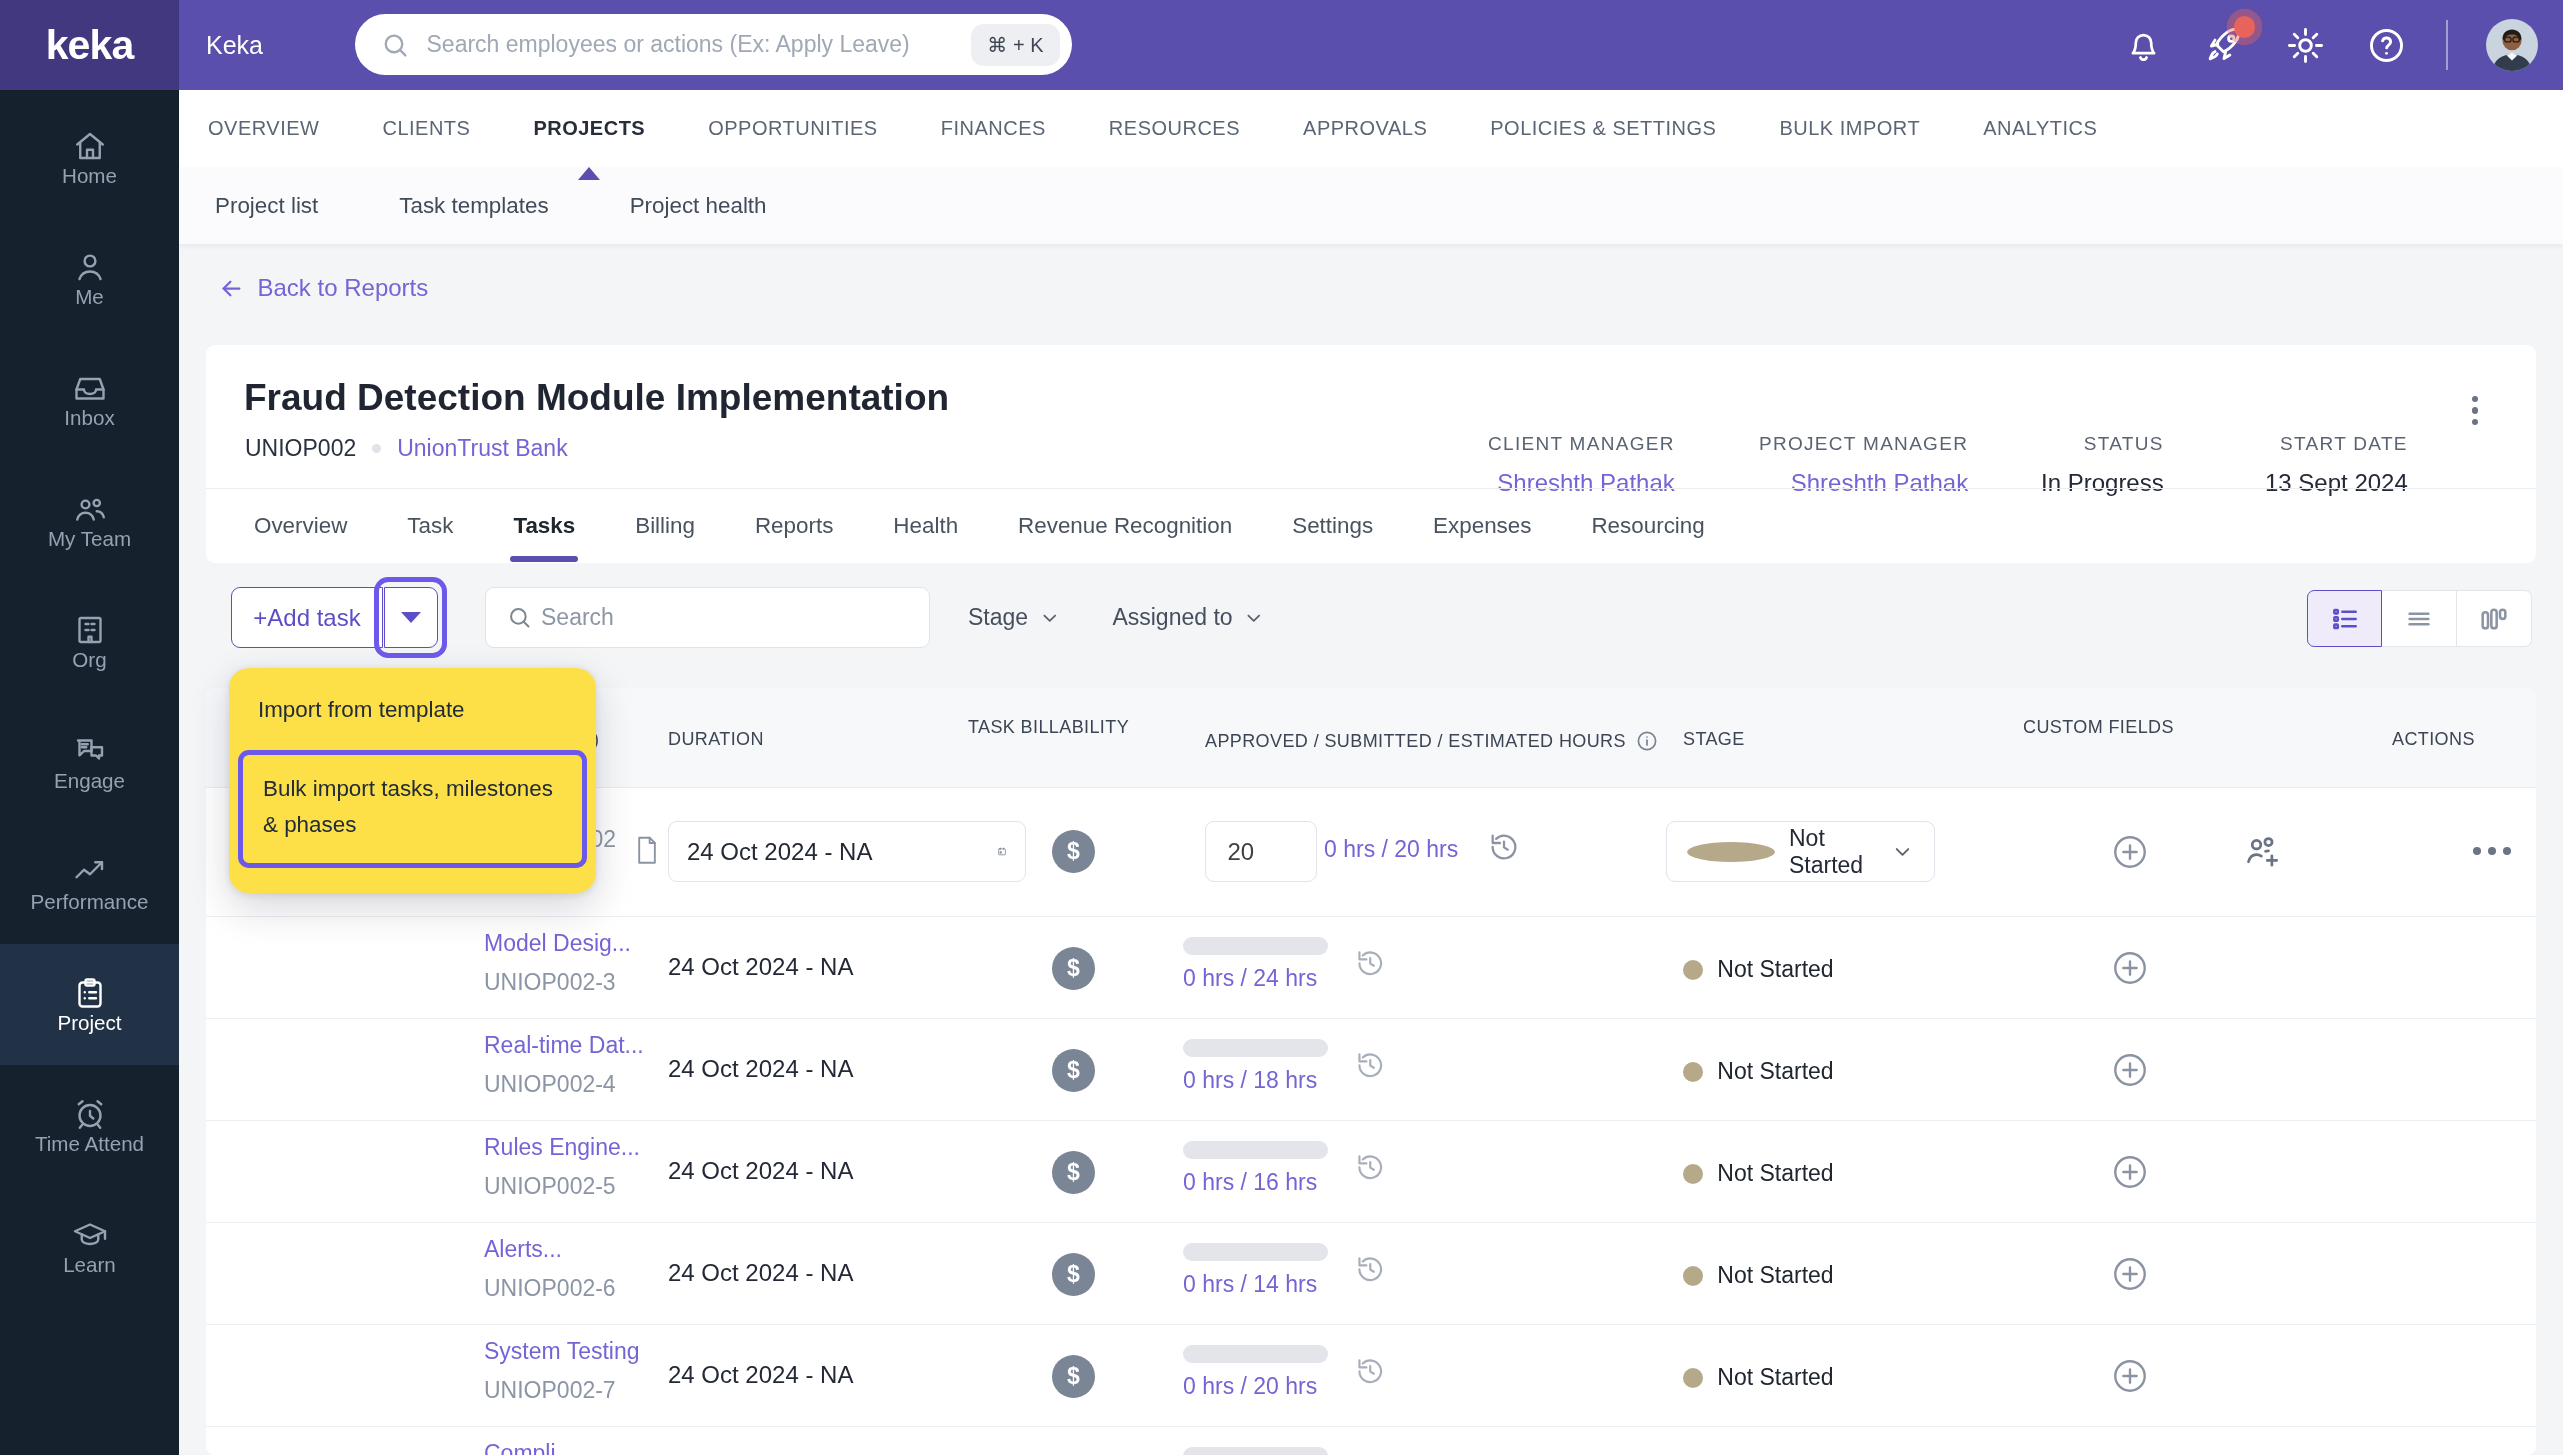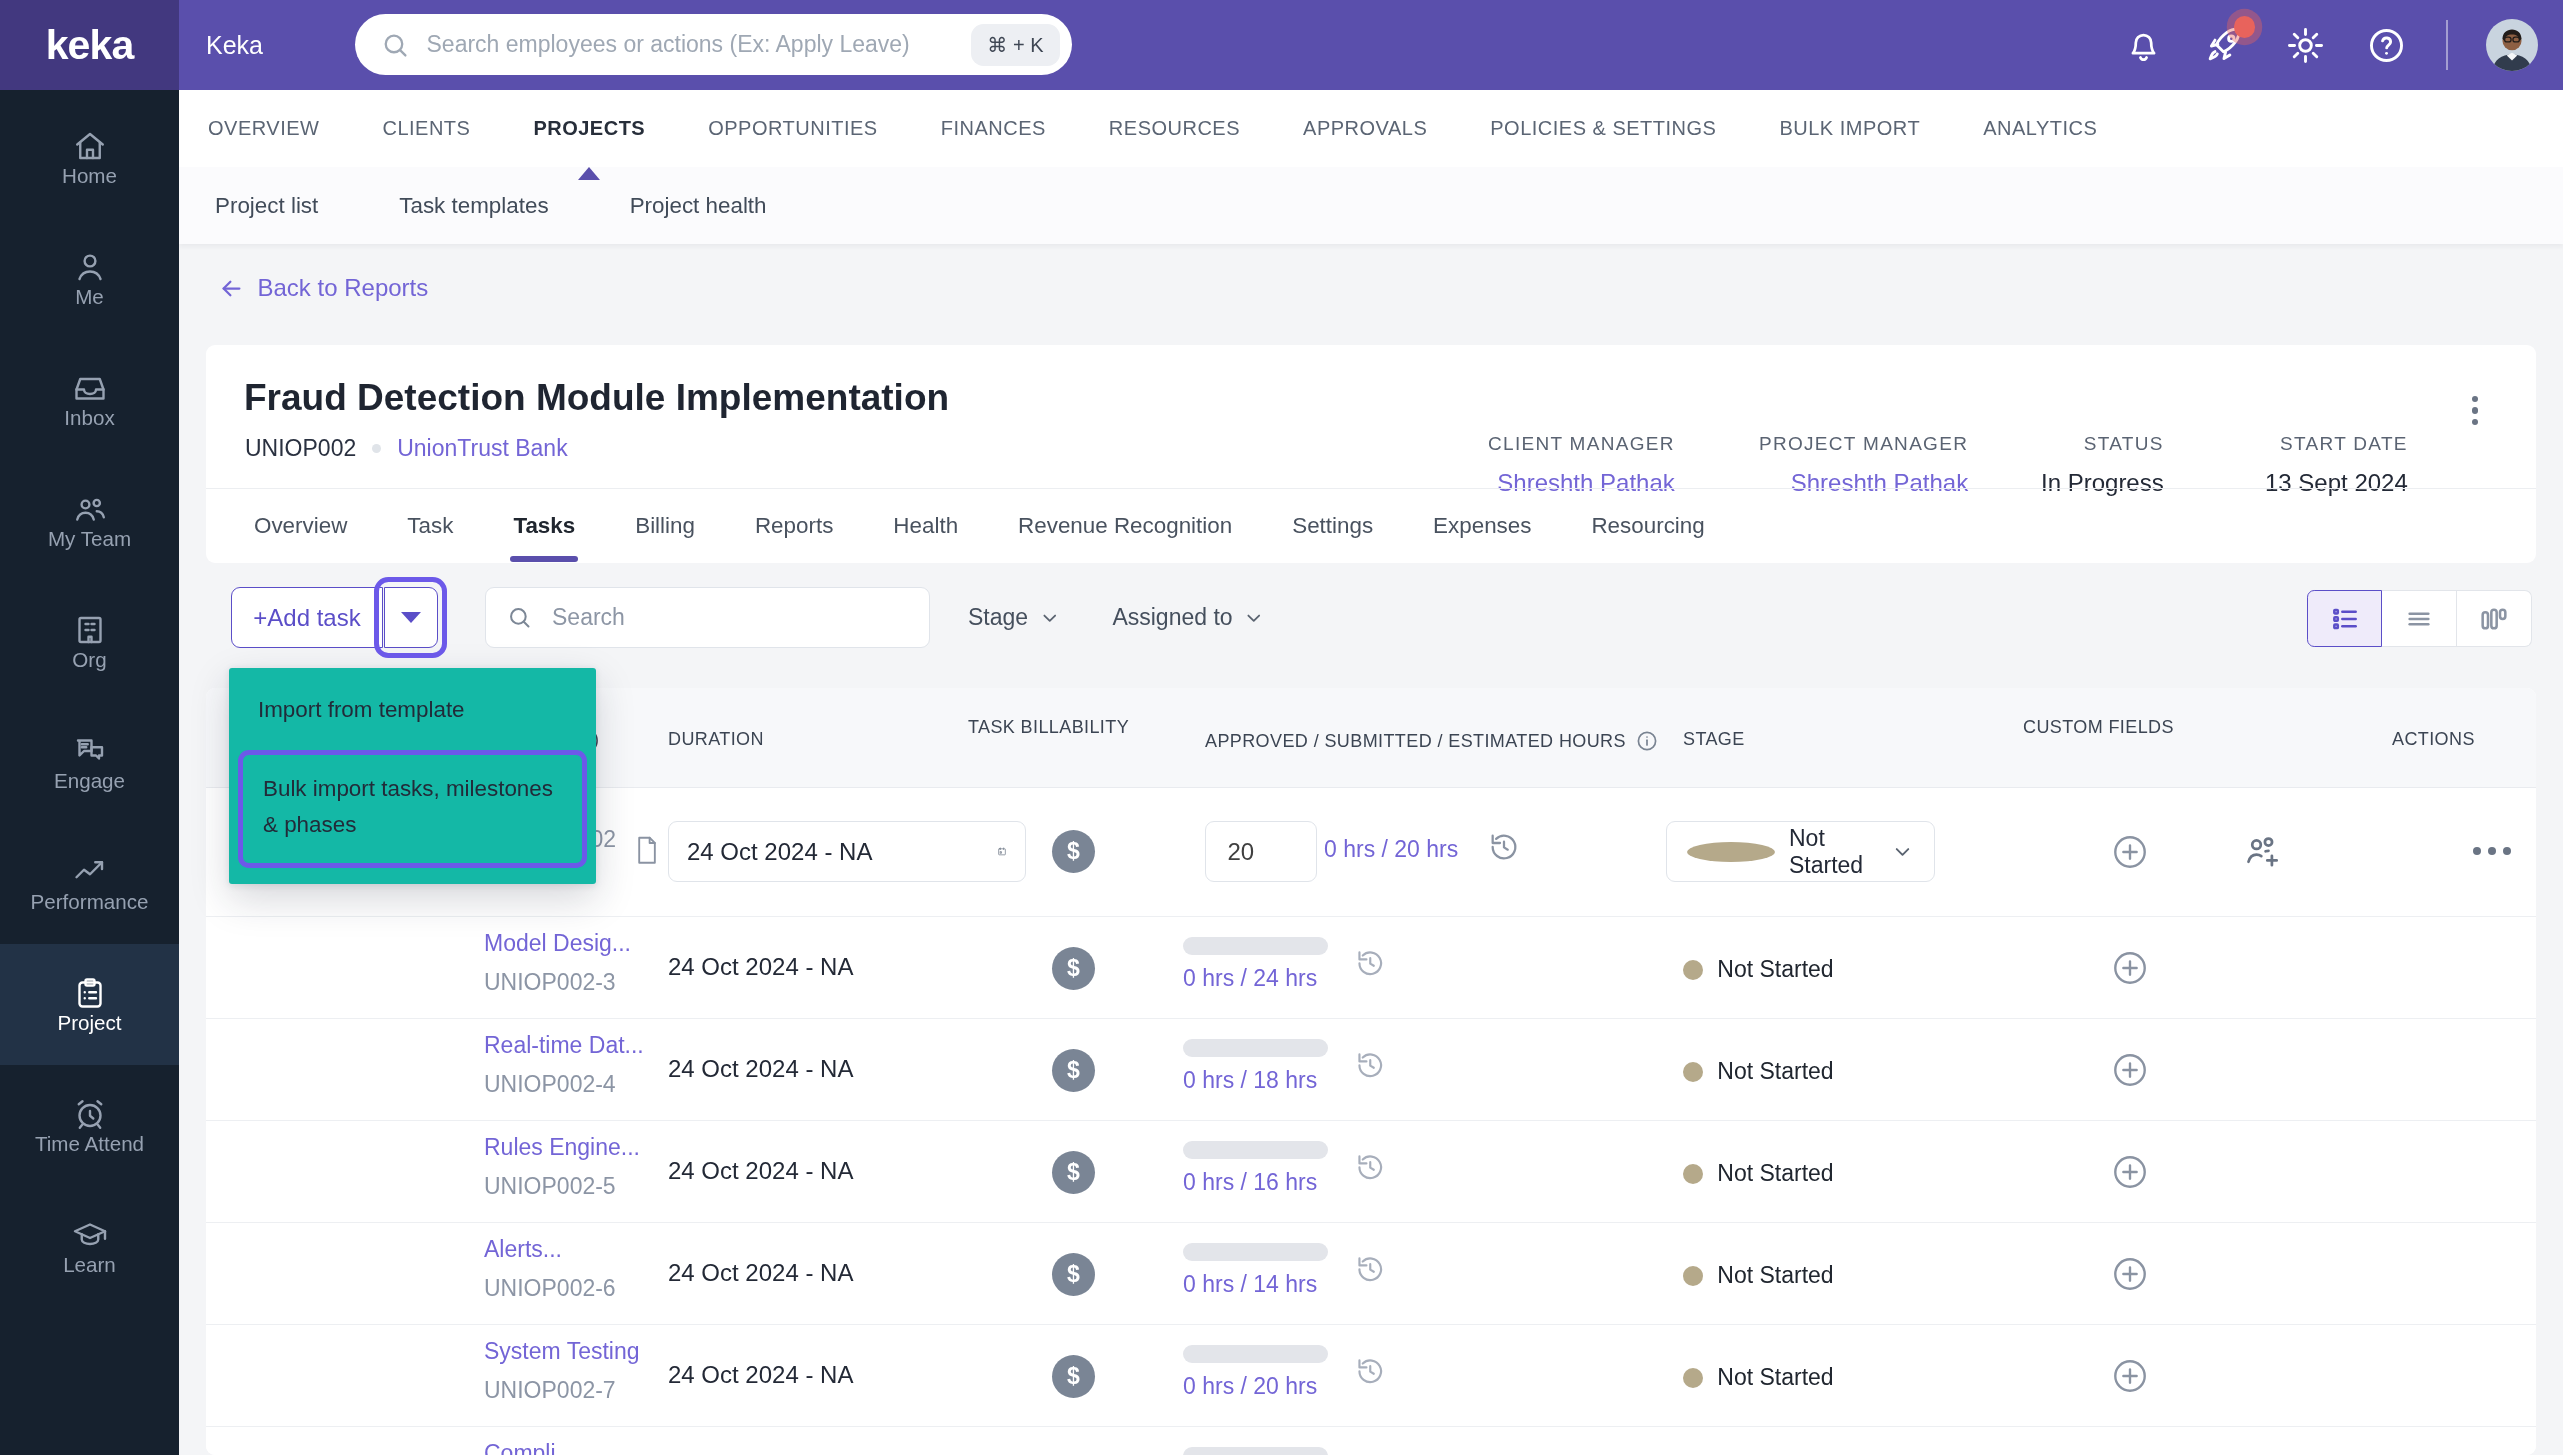--- a/index.html
+++ b/index.html
@@ -81,36 +81,36 @@
     border:1.8px solid #5B4EC8; border-radius:9px 0 0 9px; color:#5B4EC8; font-size:24px;
     display:flex; align-items:center; justify-content:center; cursor:pointer; }
   .add-caret { position:absolute; left:384px; top:587px; width:54px; height:61px; background:#fff;
     border:1.8px solid #5B4EC8; border-left:0.9px solid #5B4EC8; border-radius:0 9px 9px 0;
     display:flex; align-items:center; justify-content:center; cursor:pointer; }
   .caret-solid { width:0; height:0; border-left:10px solid transparent; border-right:10px solid transparent;
     border-top:11.7px solid #5B4EC8; }
   .caret-ring { position:absolute; left:374px; top:577px; width:73px; height:81px;
     border:5.4px solid #6C59E9; border-radius:14.3px; z-index:31; pointer-events:none; }
   .tsearch { position:absolute; left:485px; top:587px; width:445px; height:61px; background:#fff;
-    border:1.8px solid #E0E4EA; border-radius:9px; display:flex; align-items:center; gap:19px; padding:0 20px; }
+    border:1.8px solid #E0E4EA; border-radius:9px; display:flex; align-items:center; gap:8px; padding:0 20px; }
   .tsearch input { flex:1; border:none; outline:none; font-size:23px; color:#3E4754; font-family:inherit; }
   .tsearch input::placeholder { color:#8D96A5; }
   .tfilters { position:absolute; left:968px; top:587px; height:61px; display:flex; align-items:center; gap:52px; }
   .tfilter { display:flex; align-items:center; gap:10.8px; font-size:23px; color:#454F5D; cursor:pointer; }
   .view-toggles { position:absolute; left:2307px; top:590px; display:flex; }
   .vt { width:75px; height:57px; background:#fff; border:1.8px solid #E2E5EA; display:flex;
     align-items:center; justify-content:center; cursor:pointer; }
   .vt:first-child { border-radius:7.2px 0 0 7.2px; }
   .vt:last-child { border-radius:0 7.2px 7.2px 0; }
   .vt + .vt { border-left:none; }
   .vt.active { background:#EFEBFA; border:1.8px solid #5B4EC8; }
 
   
-  .menu { position:absolute; left:229px; top:668px; width:367px; background:#14b8a6; border-radius:3px;
-    box-shadow:0 14.3px 39px rgba(25,32,56,.18), 0 1.8px 7.2px rgba(25,32,56,.10); z-index:30; padding-bottom:16px; }
+  .menu { position:absolute; left:229px; top:668px; width:367px; background:#fde047; border-radius:20px;
+    box-shadow:0 14.3px 39px rgba(25,32,56,.18), 0 1.8px 7.2px rgba(25,32,56,.10); z-index:30; padding-bottom:25px; }
   .menu-item { font-size:22.4px; color:#222B39; padding:25px 27px 10.8px 29px; cursor:pointer; line-height:34px; }
   .menu-item.hl { margin:12.5px 9px 0 9px; border:5.4px solid #6C59E9; border-radius:10.8px;
     padding:16px 18px 20px 20px; line-height:36px; }
 
   
   .table-card { position:absolute; left:206px; top:688px; width:2330px; height:767px; background:#fff;
     border-radius:9px; overflow:hidden; z-index:1; }
   .thead { position:absolute; left:0; top:0; width:2330px; height:100px; background:#F7F8FA; border-bottom:0.9px solid #E9EBEF; }
   .th { position:absolute; font-size:18px; color:#3C4553; letter-spacing:0.4px; }
   .th-tasks { left:305px; top:41px; }

